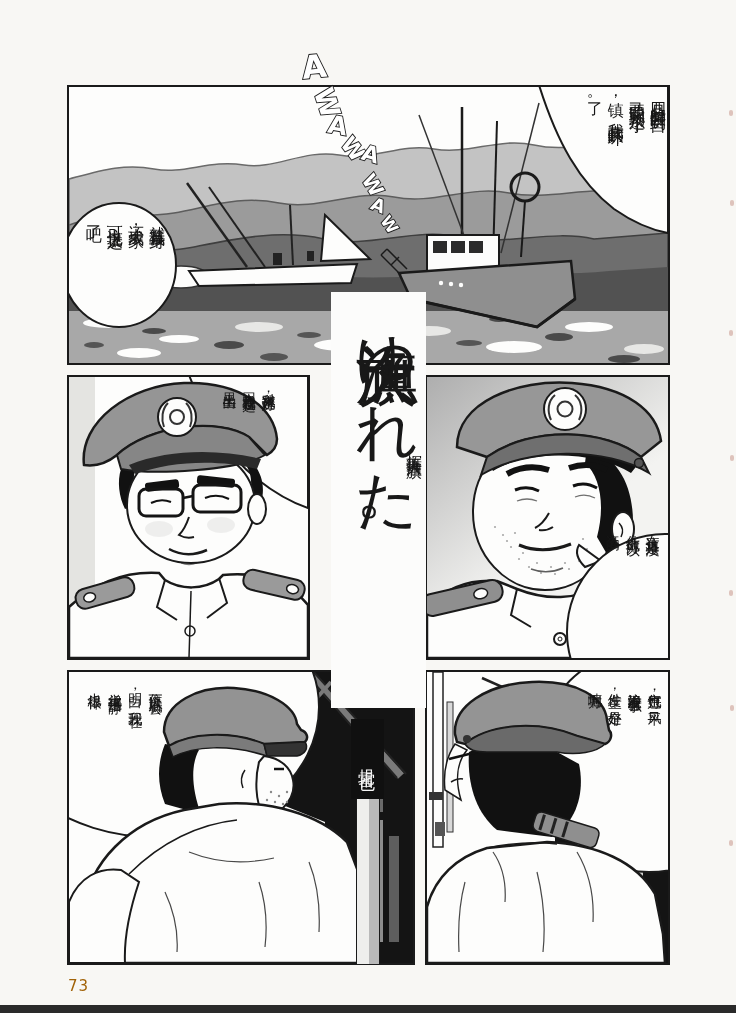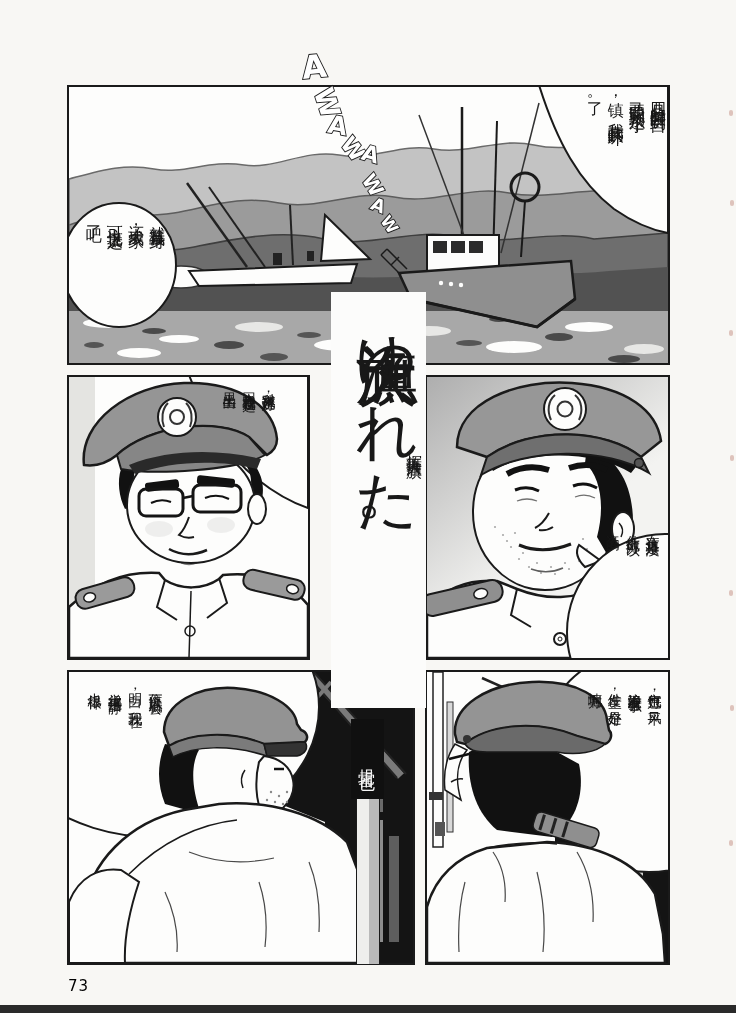--- a/index.html
+++ b/index.html
@@ -32,21 +32,21 @@
   .pole-shade{position:absolute;right:0;top:0;width:10px;height:100%;background:#b9b9b9;}
   .author-box{position:absolute;left:351px;top:719px;width:33px;height:80px;background:#101010;z-index:22;
       display:flex;align-items:center;justify-content:center;}
   .author-box div{writing-mode:vertical-rl;text-orientation:upright;color:#f5f5f5;font-size:17px;
       letter-spacing:3px;font-family:"DejaVu Serif",serif;}
 
   .sfx{position:absolute;left:280px;top:40px;z-index:25;pointer-events:none;}
   .sfx text{font-family:"DejaVu Sans",sans-serif;font-weight:bold;fill:#fff;stroke:#1a1a1a;
       stroke-width:1.8px;paint-order:stroke;}
 
-  .page-num{position:absolute;left:68px;top:977px;font-size:15px;color:#000000;letter-spacing:1px;}
+  .page-num{position:absolute;left:68px;top:977px;font-size:15px;color:#a16207;letter-spacing:1px;}
   .bottom-bar{position:absolute;left:0;top:1005px;width:736px;height:8px;background:#2a2a2a;}
   .edge-mark{position:absolute;width:4px;height:6px;background:rgba(190,130,120,0.45);border-radius:2px;}
 </style>
 </head>
 <body>
 
 <div class="page">
 
   <div class="panel" id="panel-top">
     <svg viewBox="0 0 599 276" preserveAspectRatio="none">

